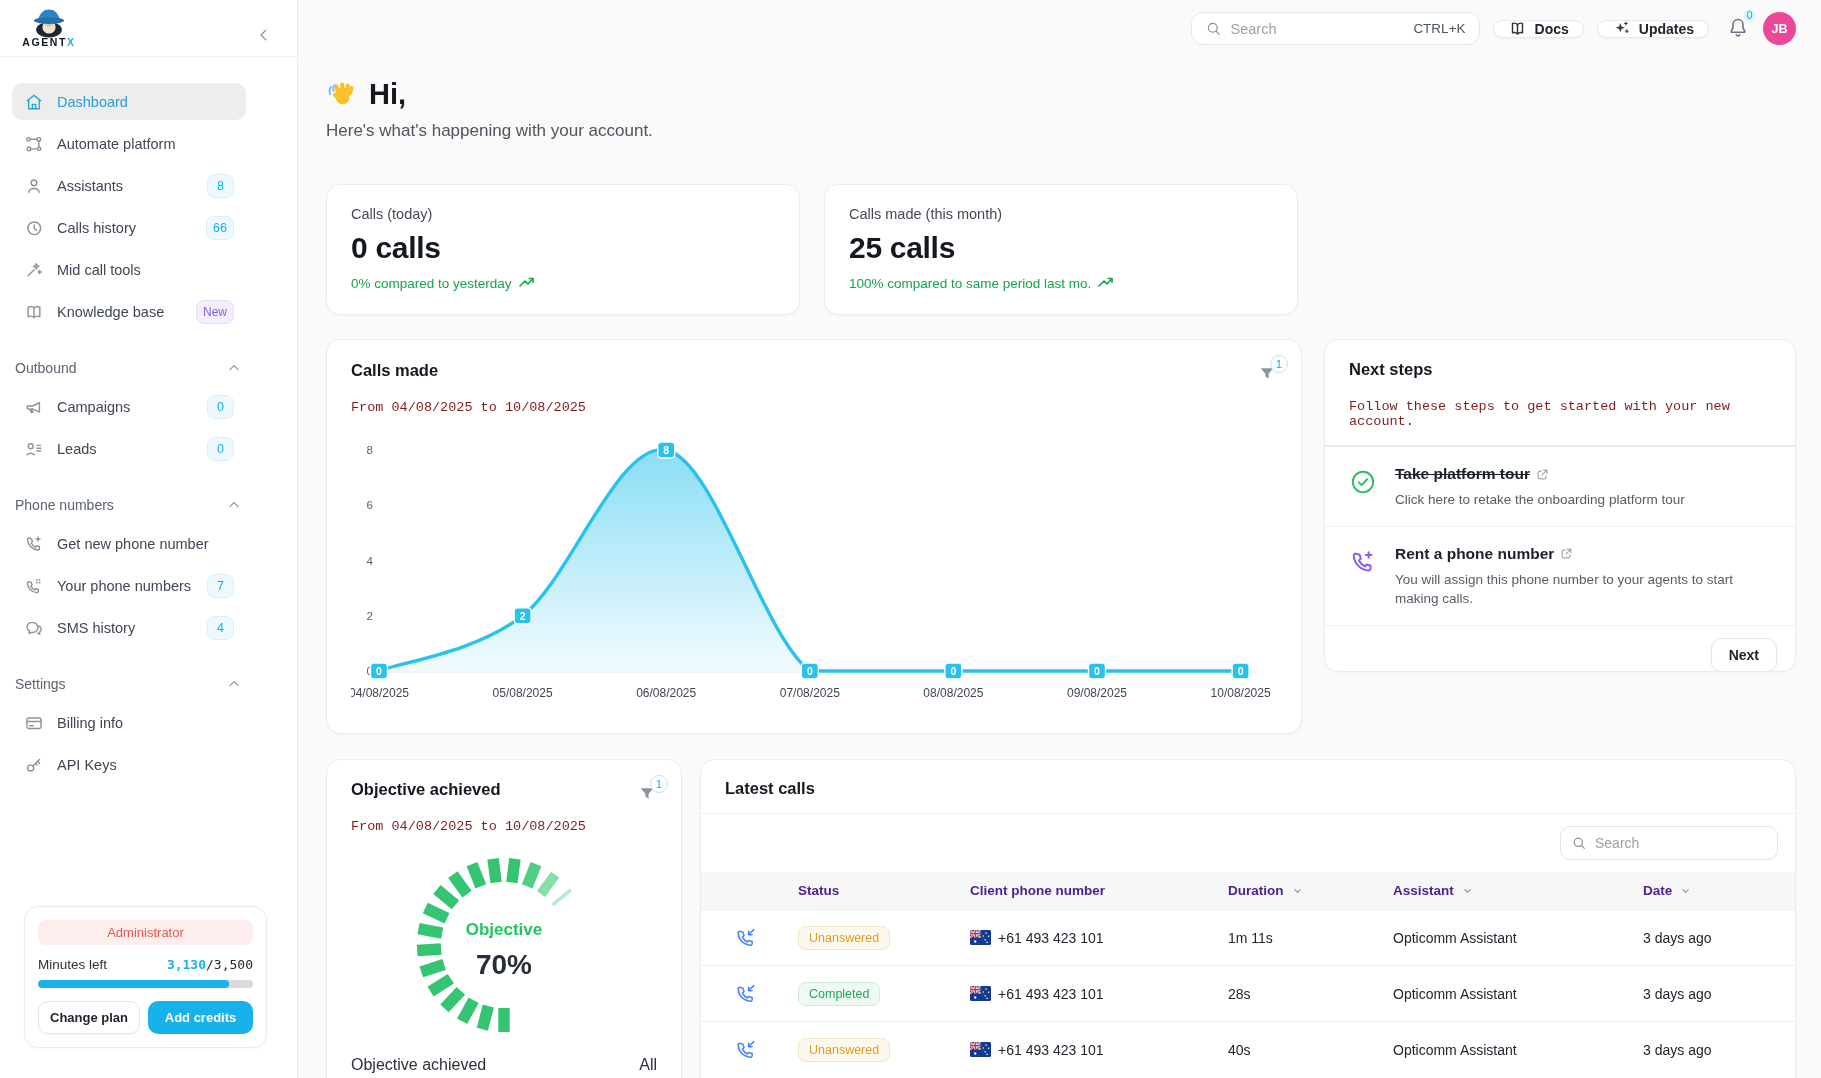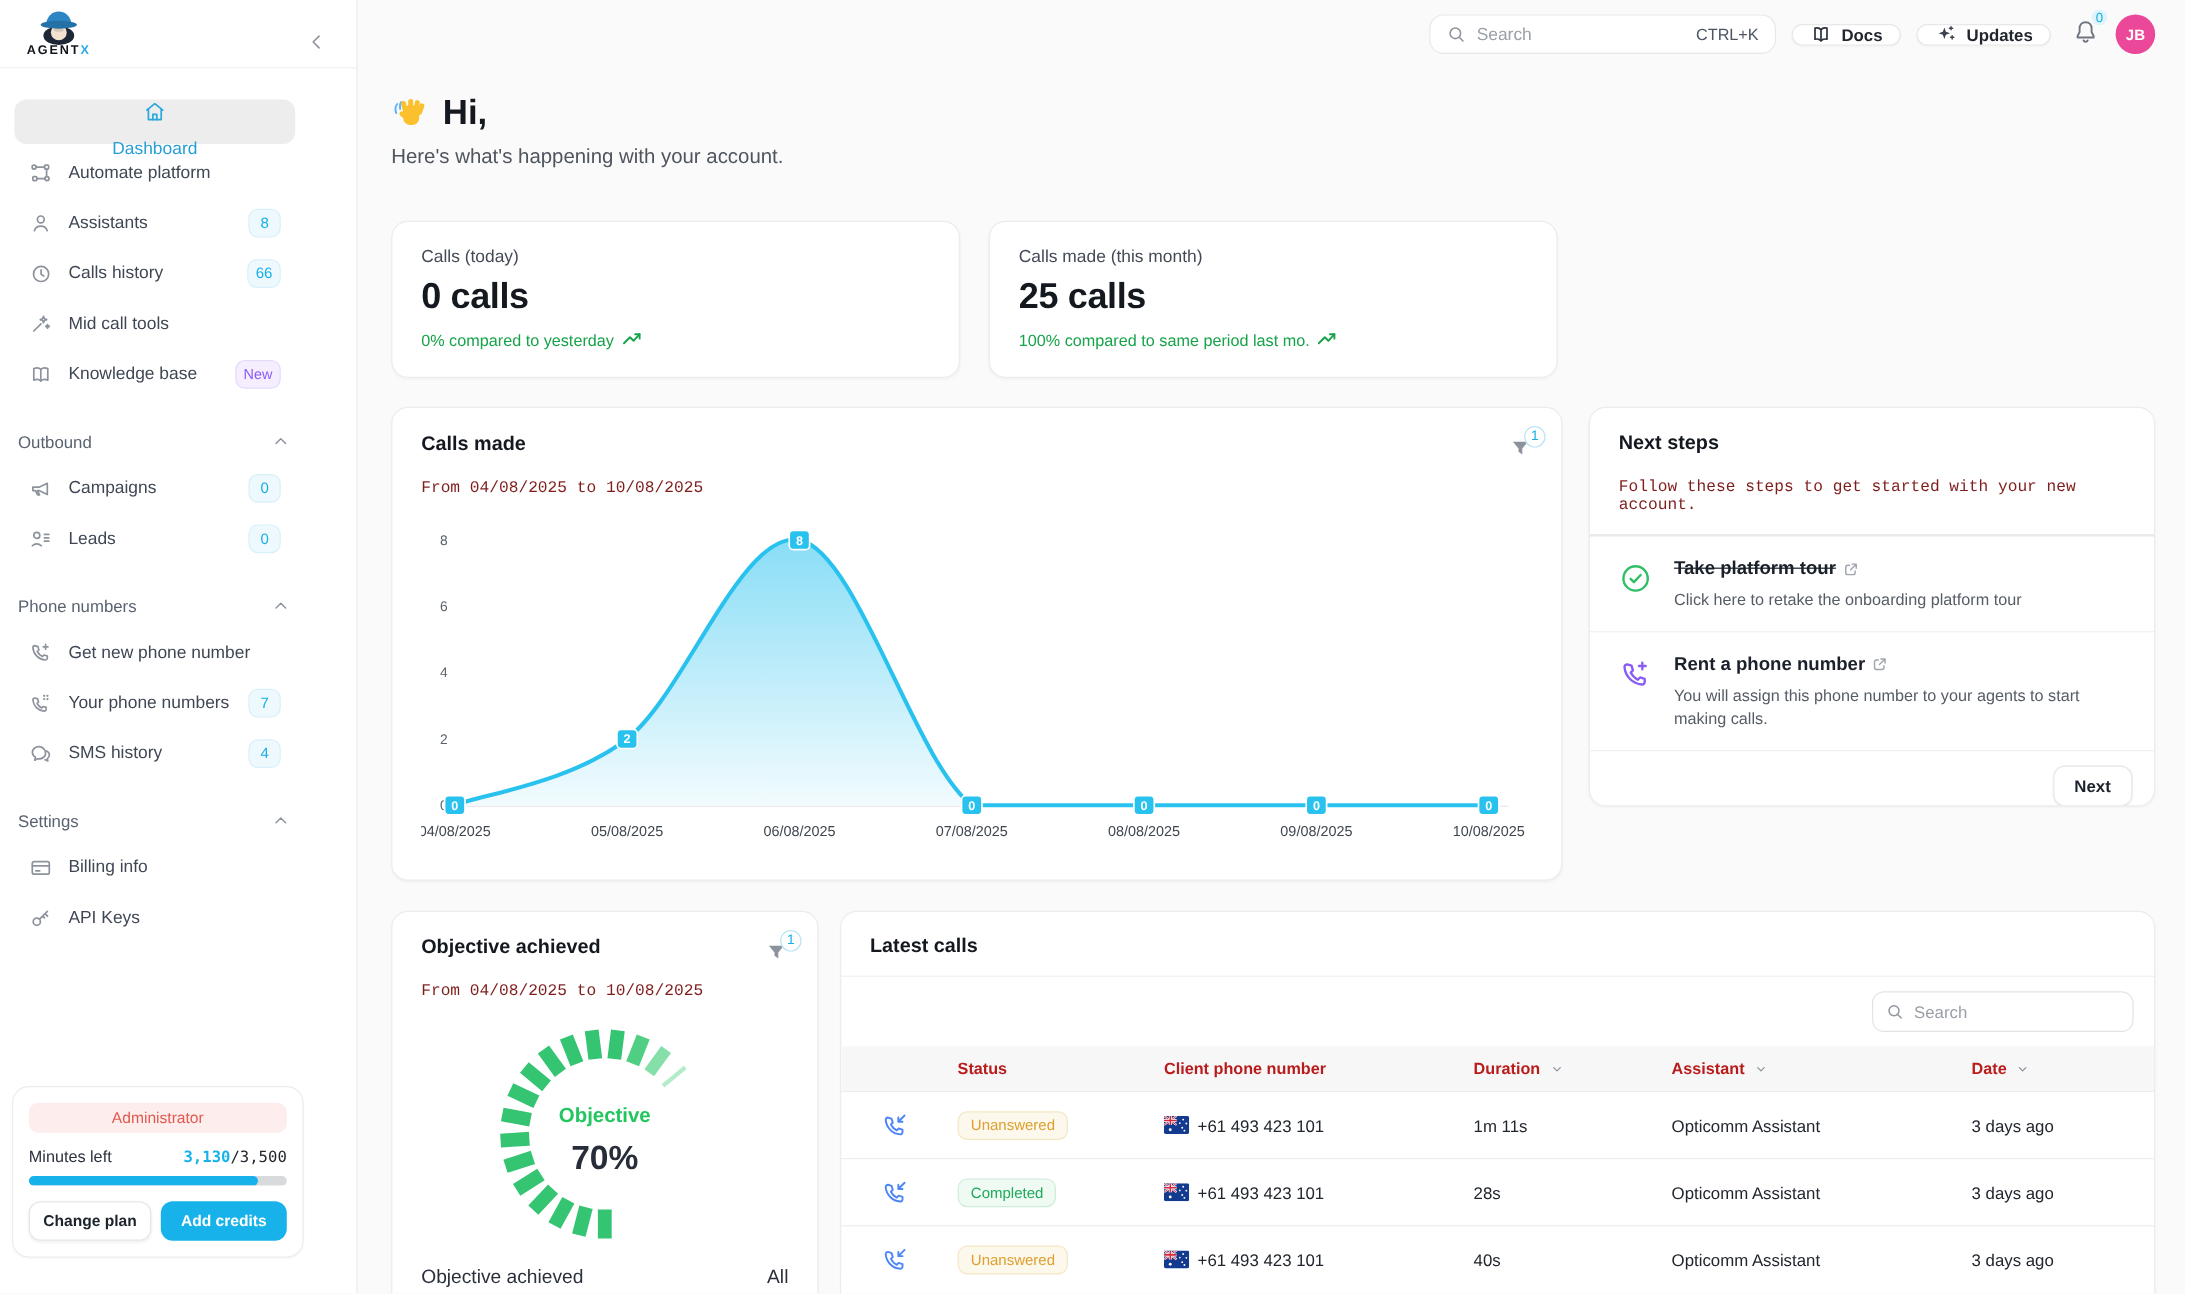--- a/index.html
+++ b/index.html
@@ -11,28 +11,28 @@
   .sidebar { position:absolute; left:0; top:0; bottom:0; width:298px; background:#fff; border-right:1px solid #ececee; }
   .sb-header { height:57px; border-bottom:1px solid #f0f0f1; display:flex; justify-content:space-between; padding:5px 24px 0 22px; }
   .logo { display:flex; flex-direction:column; align-items:center; width:54px; }
   .logo-text { font-size:10.5px; font-weight:700; letter-spacing:1.6px; color:#10151d; margin-top:-2px; }
   .logo-text .x { color:#29abe2; }
   .collapse-btn { background:none; border:none; margin-top:12px; cursor:pointer; color:#8d939c; }
 
   .sb-nav { padding:26px 12px 0 12px; width:258px; }
   .nav-item { height:37px; border-radius:10px; display:flex; align-items:center; gap:13px; padding:0 12px; color:#3f4754; font-size:14.5px; margin-bottom:5px; cursor:pointer; }
   .nav-item svg { color:#8d939c; flex:0 0 auto; }
-  .nav-item.active { background:#ededee; color:#259fd6; font-weight:500;flex-direction:column; }
+  .nav-item.active { background:#ededee; color:#259fd6; font-weight:500; }
   .nav-item.active svg { color:#29a8dc; }
   .nav-badge { margin-left:auto; min-width:27px; height:24px; padding:0 6px; border-radius:8px; background:#eef9fe; border:1px solid #d7f0fa; color:#17aee7; font-size:12.5px; display:flex; align-items:center; justify-content:center; }
   .nav-badge.new { background:#f4eefe; border-color:#e6dafb; color:#8a5cf6; font-size:12px; }
   .sec-head { display:flex; justify-content:space-between; align-items:center; color:#596270; font-size:14px; margin:30px 4px 12px 3px; cursor:pointer; }
   .sec-head svg { color:#8d939c; }
 
-  .plan-card { position:absolute; left:10px; bottom:30px; width:243px; background:#fff; border:1px solid #ececee; border-radius:14px; padding:13px; box-shadow:0 2px 8px rgba(16,24,40,.06); }
+  .plan-card { position:absolute; left:24px; bottom:30px; width:243px; background:#fff; border:1px solid #ececee; border-radius:14px; padding:13px; box-shadow:0 2px 8px rgba(16,24,40,.06); }
   .role-pill { background:#fdeeed; color:#e25a4f; border-radius:8px; text-align:center; padding:5px 0; font-size:13px; }
   .minutes-row { display:flex; justify-content:space-between; align-items:baseline; margin-top:12px; font-size:13.5px; color:#2c323c; }
   .mins { font-family:"DejaVu Sans Mono",monospace; font-size:13px; color:#23292f; }
   .mins b { color:#17b2e9; }
   .progress { height:8px; border-radius:4px; background:#d9dadc; margin-top:8px; overflow:hidden; }
   .progress .fill { height:100%; background:#17b2e9; border-radius:4px; }
   .plan-btns { display:flex; gap:8px; margin-top:13px; }
   .btn-ghost { background:#fff; border:1px solid #e6e6e8; border-radius:10px; padding:8px 11px; font-size:13px; font-weight:700; color:#1d232c; box-shadow:0 1px 2px rgba(16,24,40,.05); cursor:pointer; font-family:inherit; }
   .btn-primary { flex:1; background:#17b2e9; border:none; border-radius:10px; color:#fff; font-size:13px; font-weight:700; cursor:pointer; font-family:inherit; }
 
@@ -91,21 +91,21 @@
   .obj-foot { display:flex; justify-content:space-between; font-size:16px; color:#2b313c; margin-top:8px; }
   .obj-vals { display:flex; justify-content:space-between; padding:8px 36px 0 70px; font-size:20px; font-weight:700; color:#14181f; }
 
   .latest-card { height:380px; overflow:hidden; }
   .lc-head { padding:19px 24px 15px; }
   .lc-toolbar { border-top:1px solid #efeff1; padding:12px 17px; display:flex; justify-content:flex-end; }
   .lc-search { width:218px; height:34px; border:1px solid #e3e3e5; border-radius:10px; background:#fff; display:flex; align-items:center; gap:8px; padding:0 10px; }
   .lc-search input { flex:1; border:none; outline:none; background:transparent; font-size:14px; font-family:inherit; min-width:0; color:#333; }
   .lc-search input::placeholder { color:#9aa0a8; }
   .thead, .trow { display:grid; grid-template-columns:90px 172px 258px 165px 250px 1fr; align-items:center; }
-  .thead { background:#f7f7f8; height:37px; font-size:13.5px; font-weight:700; color:#b91c1c; }
+  .thead { background:#f7f7f8; height:37px; font-size:13.5px; font-weight:700; color:#4c1d95; }
   .cell { padding-left:7px; display:flex; align-items:center; gap:7px; }
   .icon-cell { justify-content:center; padding-left:0; }
   .trow { height:56px; border-top:1px solid #ededef; font-size:14px; color:#21262e; cursor:pointer; }
   .sbadge { font-size:12.5px; padding:4px 10px; border-radius:8px; border:1px solid transparent; }
   .sbadge[data-kind="warning"] { color:#dd9f2e; background:#fdf8ec; border-color:#f3e6c3; }
   .sbadge[data-kind="success"] { color:#1fa95c; background:#effaf3; border-color:#cdecd9; }
   .sort-ico { color:#8d939c; }
 </style>
 </head>
 <body>

